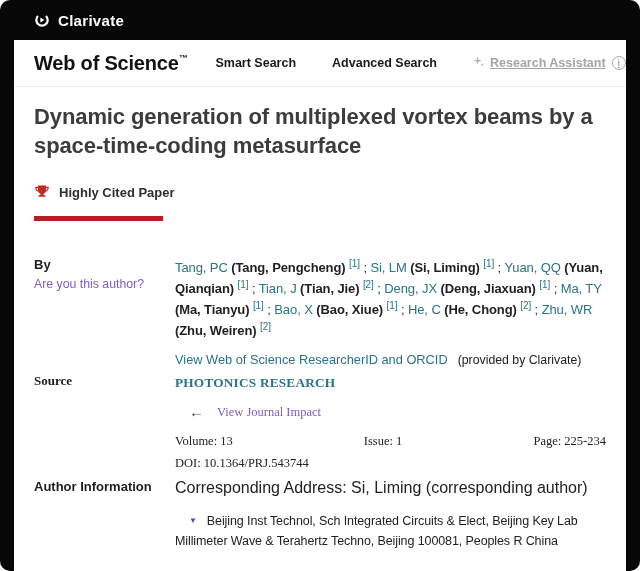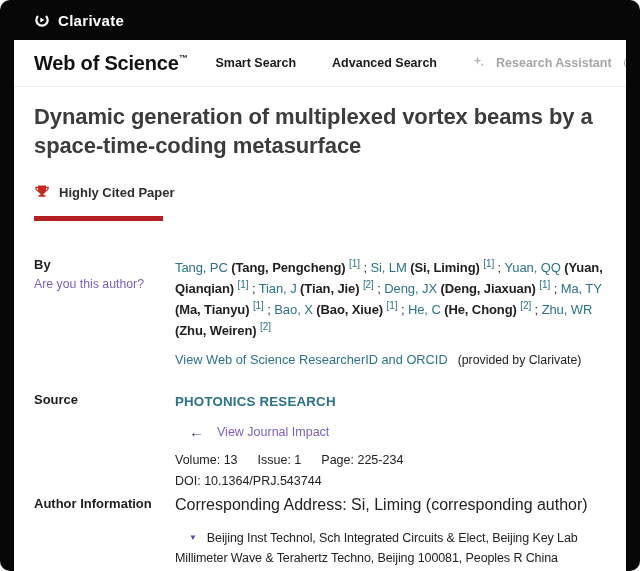--- a/index.html
+++ b/index.html
@@ -16,53 +16,53 @@
   .cbrand { color:#fff; font-size:15px; font-weight:700; letter-spacing:.3px; }
 
   
   .panel { position:absolute; left:14px; top:40px; width:612px; height:545px; background:#fff; overflow:hidden; }
 
   .pheader { display:flex; align-items:center; height:46px; padding:0 20px; border-bottom:1px solid #ececec; }
   .wos-logo { font-size:20px; font-weight:800; color:#121212; margin-right:28px; letter-spacing:-.2px; white-space:nowrap; cursor:pointer; }
   .tm { font-size:9px; vertical-align:top; position:relative; top:1px; font-weight:700; }
   .nav { display:flex; align-items:center; gap:36px;text-align:right; }
   .nav-item { font-size:12.5px; font-weight:700; color:#1a1a1a; text-decoration:none; cursor:pointer; white-space:nowrap; }
-  .nav-muted { color:#a5a5a5; display:flex; align-items:center; gap:12px; font-weight:600; }
+  .nav-muted { color:#a5a5a5; display:flex; align-items:center; gap:6px; font-weight:600;text-decoration:underline; }
   .info-badge { width:12px; height:12px; border:1.3px solid #a5a5a5; border-radius:50%; font-size:8.5px; display:inline-flex; align-items:center; justify-content:center; font-weight:700; color:#a5a5a5; }
 
   .title { margin:16px 20px 0; font-size:22px; line-height:1.3; font-weight:700; color:#3c3c3c; max-width:580px; letter-spacing:-.1px; }
 
   .badge { display:flex; align-items:center; gap:9px; margin:24px 20px 16px; }
   .trophy svg { display:block; }
   .badge-label { font-size:13px; font-weight:700; color:#2e2e2e; }
   .redbar { width:129px; height:5px; background:#b51f22; margin:9px 20px 0; }
 
   .section { display:grid; grid-template-columns:141px 1fr; padding:0 20px; }
   .sec-by { margin-top:36px; }
-  .sec-source { margin-top:25px; }
+  .sec-source { margin-top:6px;font-family:Liberation Serif, serif; }
   .sec-authorinfo { margin-top:8px; }
   .slabel { font-size:13px; font-weight:700; color:#1e1e1e; }
 
   .tlink { color:#2b7389; text-decoration:none; cursor:pointer; }
   .plink { color:#7a5fc4; text-decoration:none; cursor:pointer; }
   .prompt-link { display:inline-block; margin-top:5px; font-size:12.3px; }
 
   .authors { font-size:13px; color:#2b2b2b; line-height:1.62; letter-spacing:-.1px; }
   .authors .afull { font-weight:600; color:#1f1f1f; }
   .authors sup { color:#2b7389; font-size:10px; line-height:0; }
   .authors .sep { color:#2b2b2b; }
 
   .researcher-row { margin-top:11px; font-size:12.8px; display:flex; gap:10px; align-items:baseline; }
   .provided { font-size:12.3px; color:#222; }
 
   .journal { font-size:13.3px; font-weight:600; letter-spacing:.2px; }
   .impact-row { margin-top:14px; display:flex; align-items:center; gap:13px; padding-left:14px; }
   .back-arrow { font-size:15px; color:#4a4466; cursor:pointer; line-height:1; }
   .impact-row .plink { font-size:12.5px; }
-  .vol-row { margin-top:14px; font-size:12.5px; color:#222; display:flex; gap:20px; }
+  .vol-row { margin-top:14px; font-size:12.5px; color:#222; display:flex; gap:20px;justify-content:space-between; }
   .doi-row { margin-top:7px; font-size:12.5px; color:#222; }
 
   .corr { font-size:16px; color:#222; }
   .addr { margin-top:15px; font-size:12.5px; color:#222; line-height:1.55; letter-spacing:-.1px; }
   .tri { color:#5f43b2; font-size:8px; vertical-align:2px; margin:0 10px 0 14px; cursor:pointer; }
 </style>
 </head>
 <body>
 
 <div class="screen">

